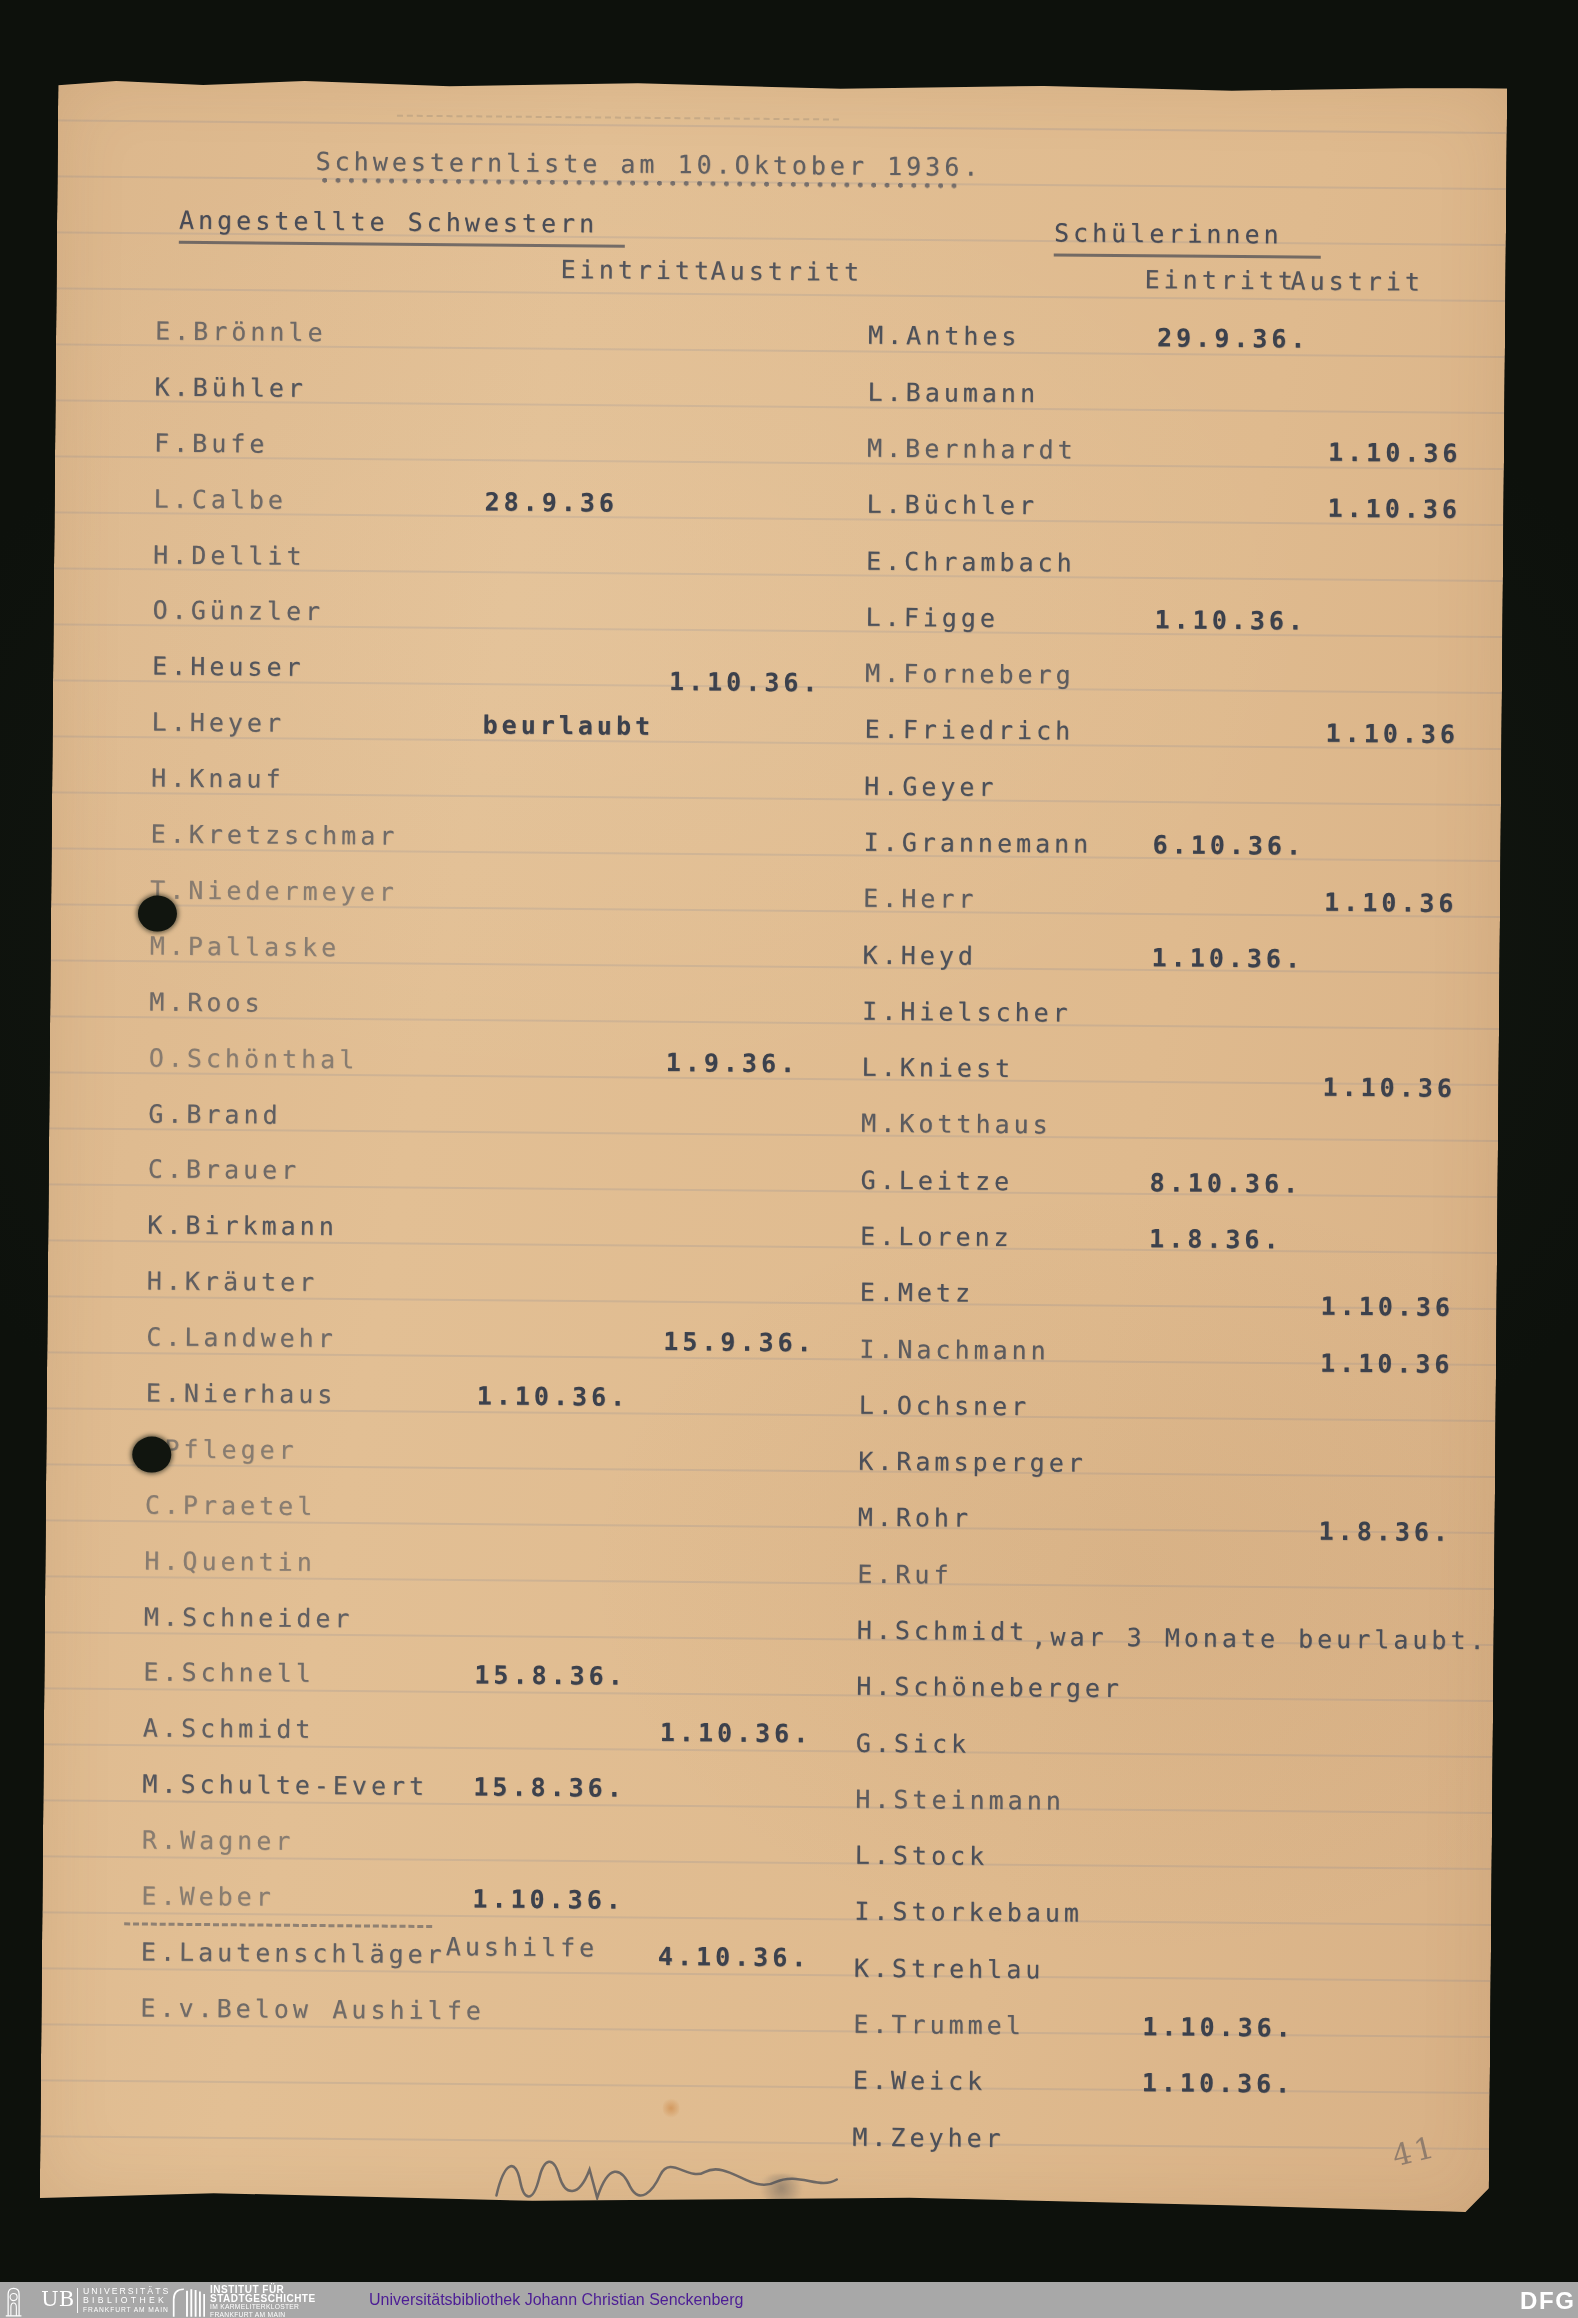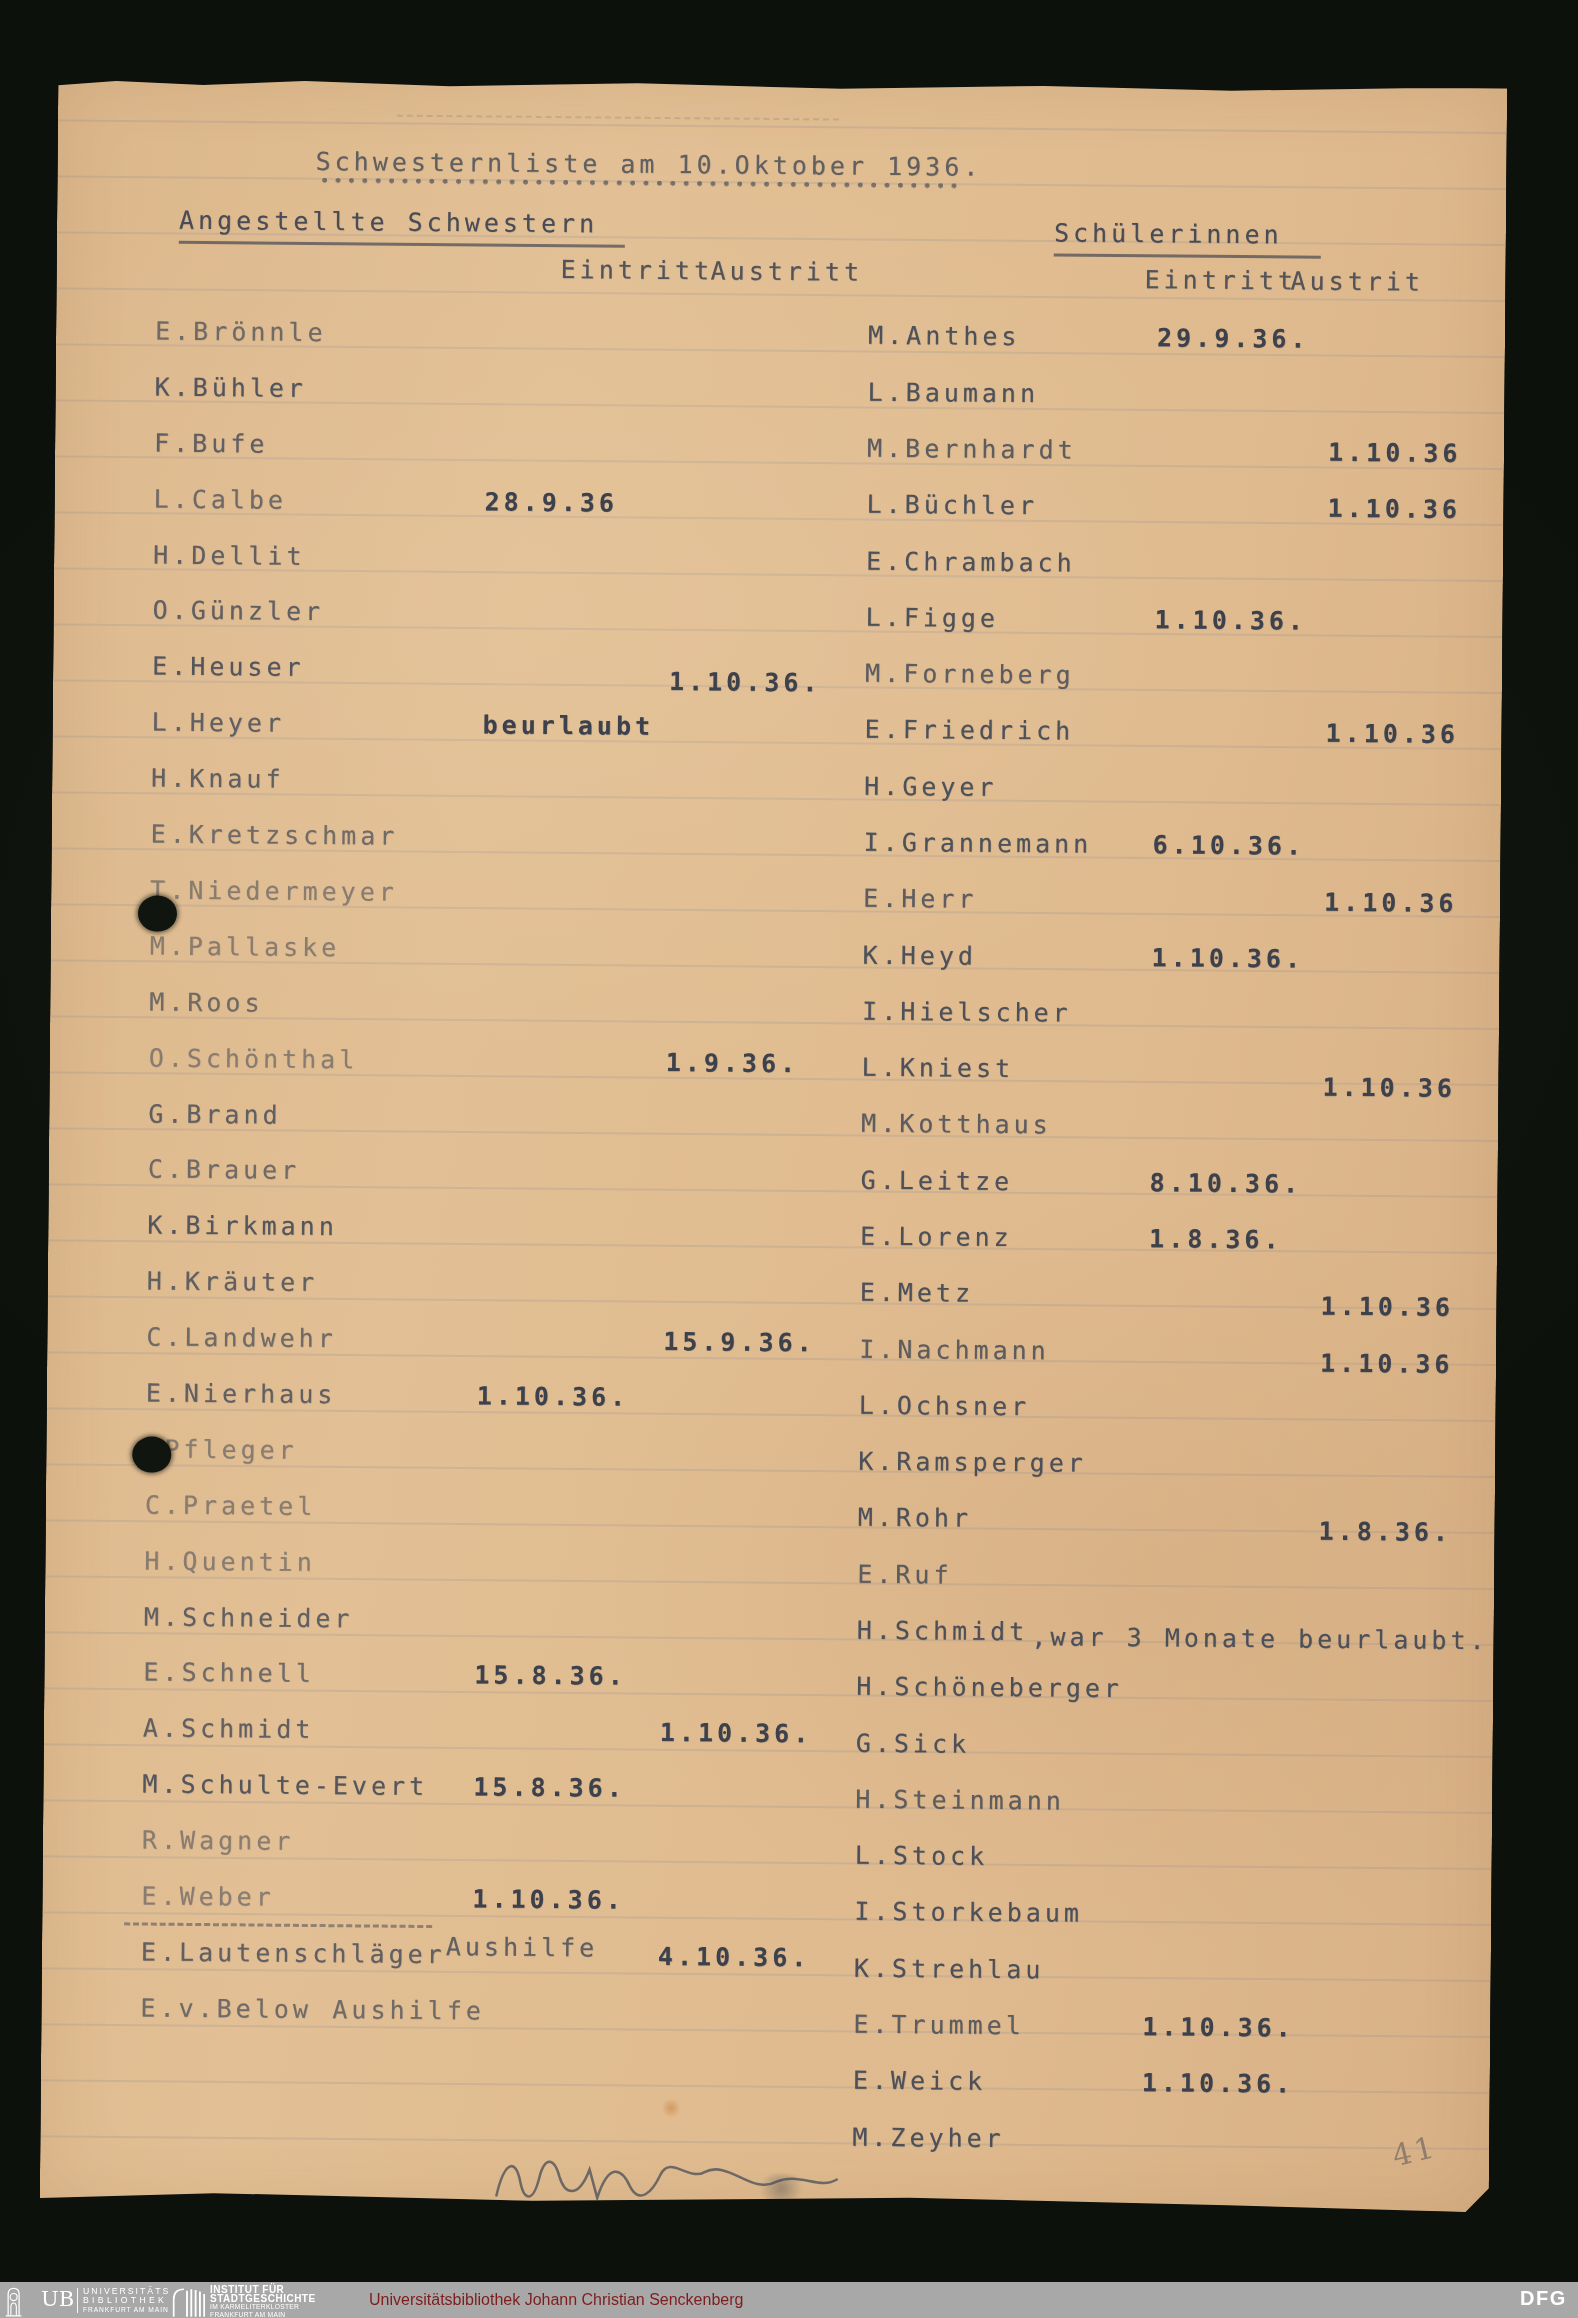--- a/index.html
+++ b/index.html
@@ -71,22 +71,22 @@
   .ub-abbr{left:41px;top:4.7px;font-family:"DejaVu Serif",serif;font-size:21px;font-weight:400;}
   .ub-sep{left:77px;top:6.3px;width:0.8px;height:24.5px;background:rgba(255,255,255,.9);}
   .ub-text{left:83px;top:4.7px;line-height:9px;}
   .ub-text .l1{font-size:8.7px;letter-spacing:2px;}
   .ub-text .l2{font-size:8.7px;letter-spacing:3.3px;}
   .ub-text .l3{font-size:6.7px;letter-spacing:0.9px;}
   .inst-icon{left:169px;top:3.2px;}
   .inst-text{left:210px;top:3.2px;line-height:8.3px;}
   .inst-text .b{font-size:10px;font-weight:700;letter-spacing:0.5px;line-height:9px;}
   .inst-text .s{font-size:6.7px;letter-spacing:0.3px;}
-  .center-credit{left:369px;top:8.7px;font-size:16px;color:#7f1d1d;}
-  .dfg{left:1520px;top:4.7px;font-size:20px;font-weight:700;letter-spacing:1.6px;text-align:right;}
+  .center-credit{left:369px;top:8.7px;font-size:16px;color:#4c1d95;}
+  .dfg{left:1520px;top:4.7px;font-size:24px;font-weight:700;letter-spacing:1.6px;text-align:right;}
 </style>
 </head>
 <body>
 
 <div class="stage">
 
   <div class="paper">
 
     <div class="abs ghost"></div>
 

